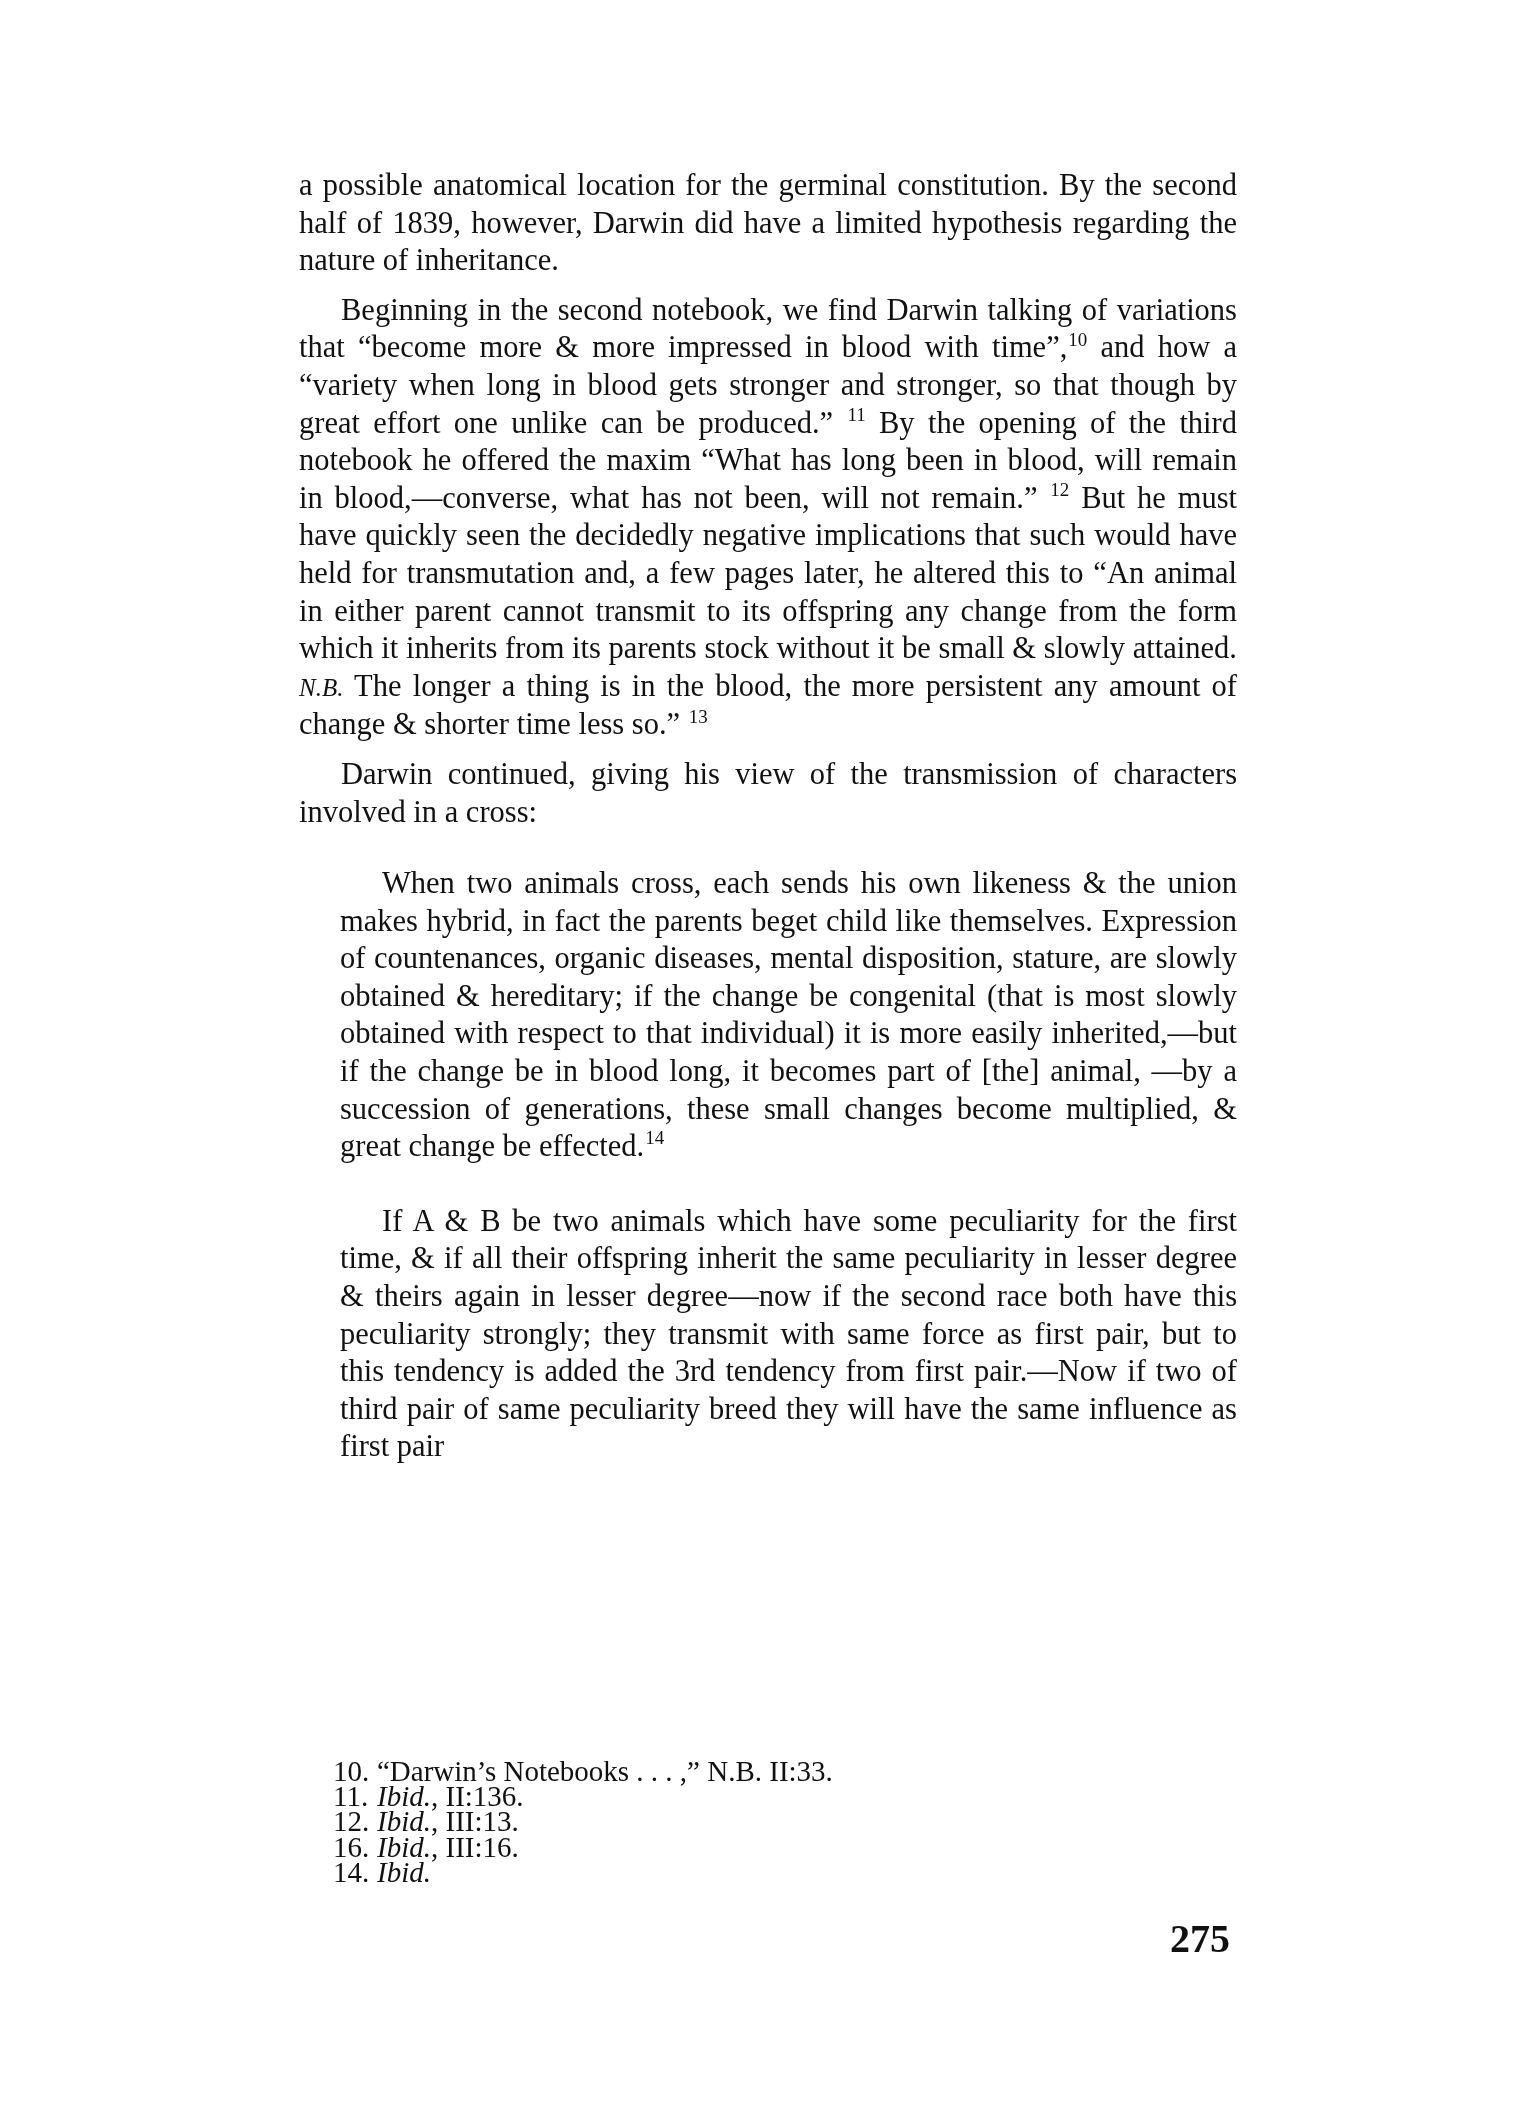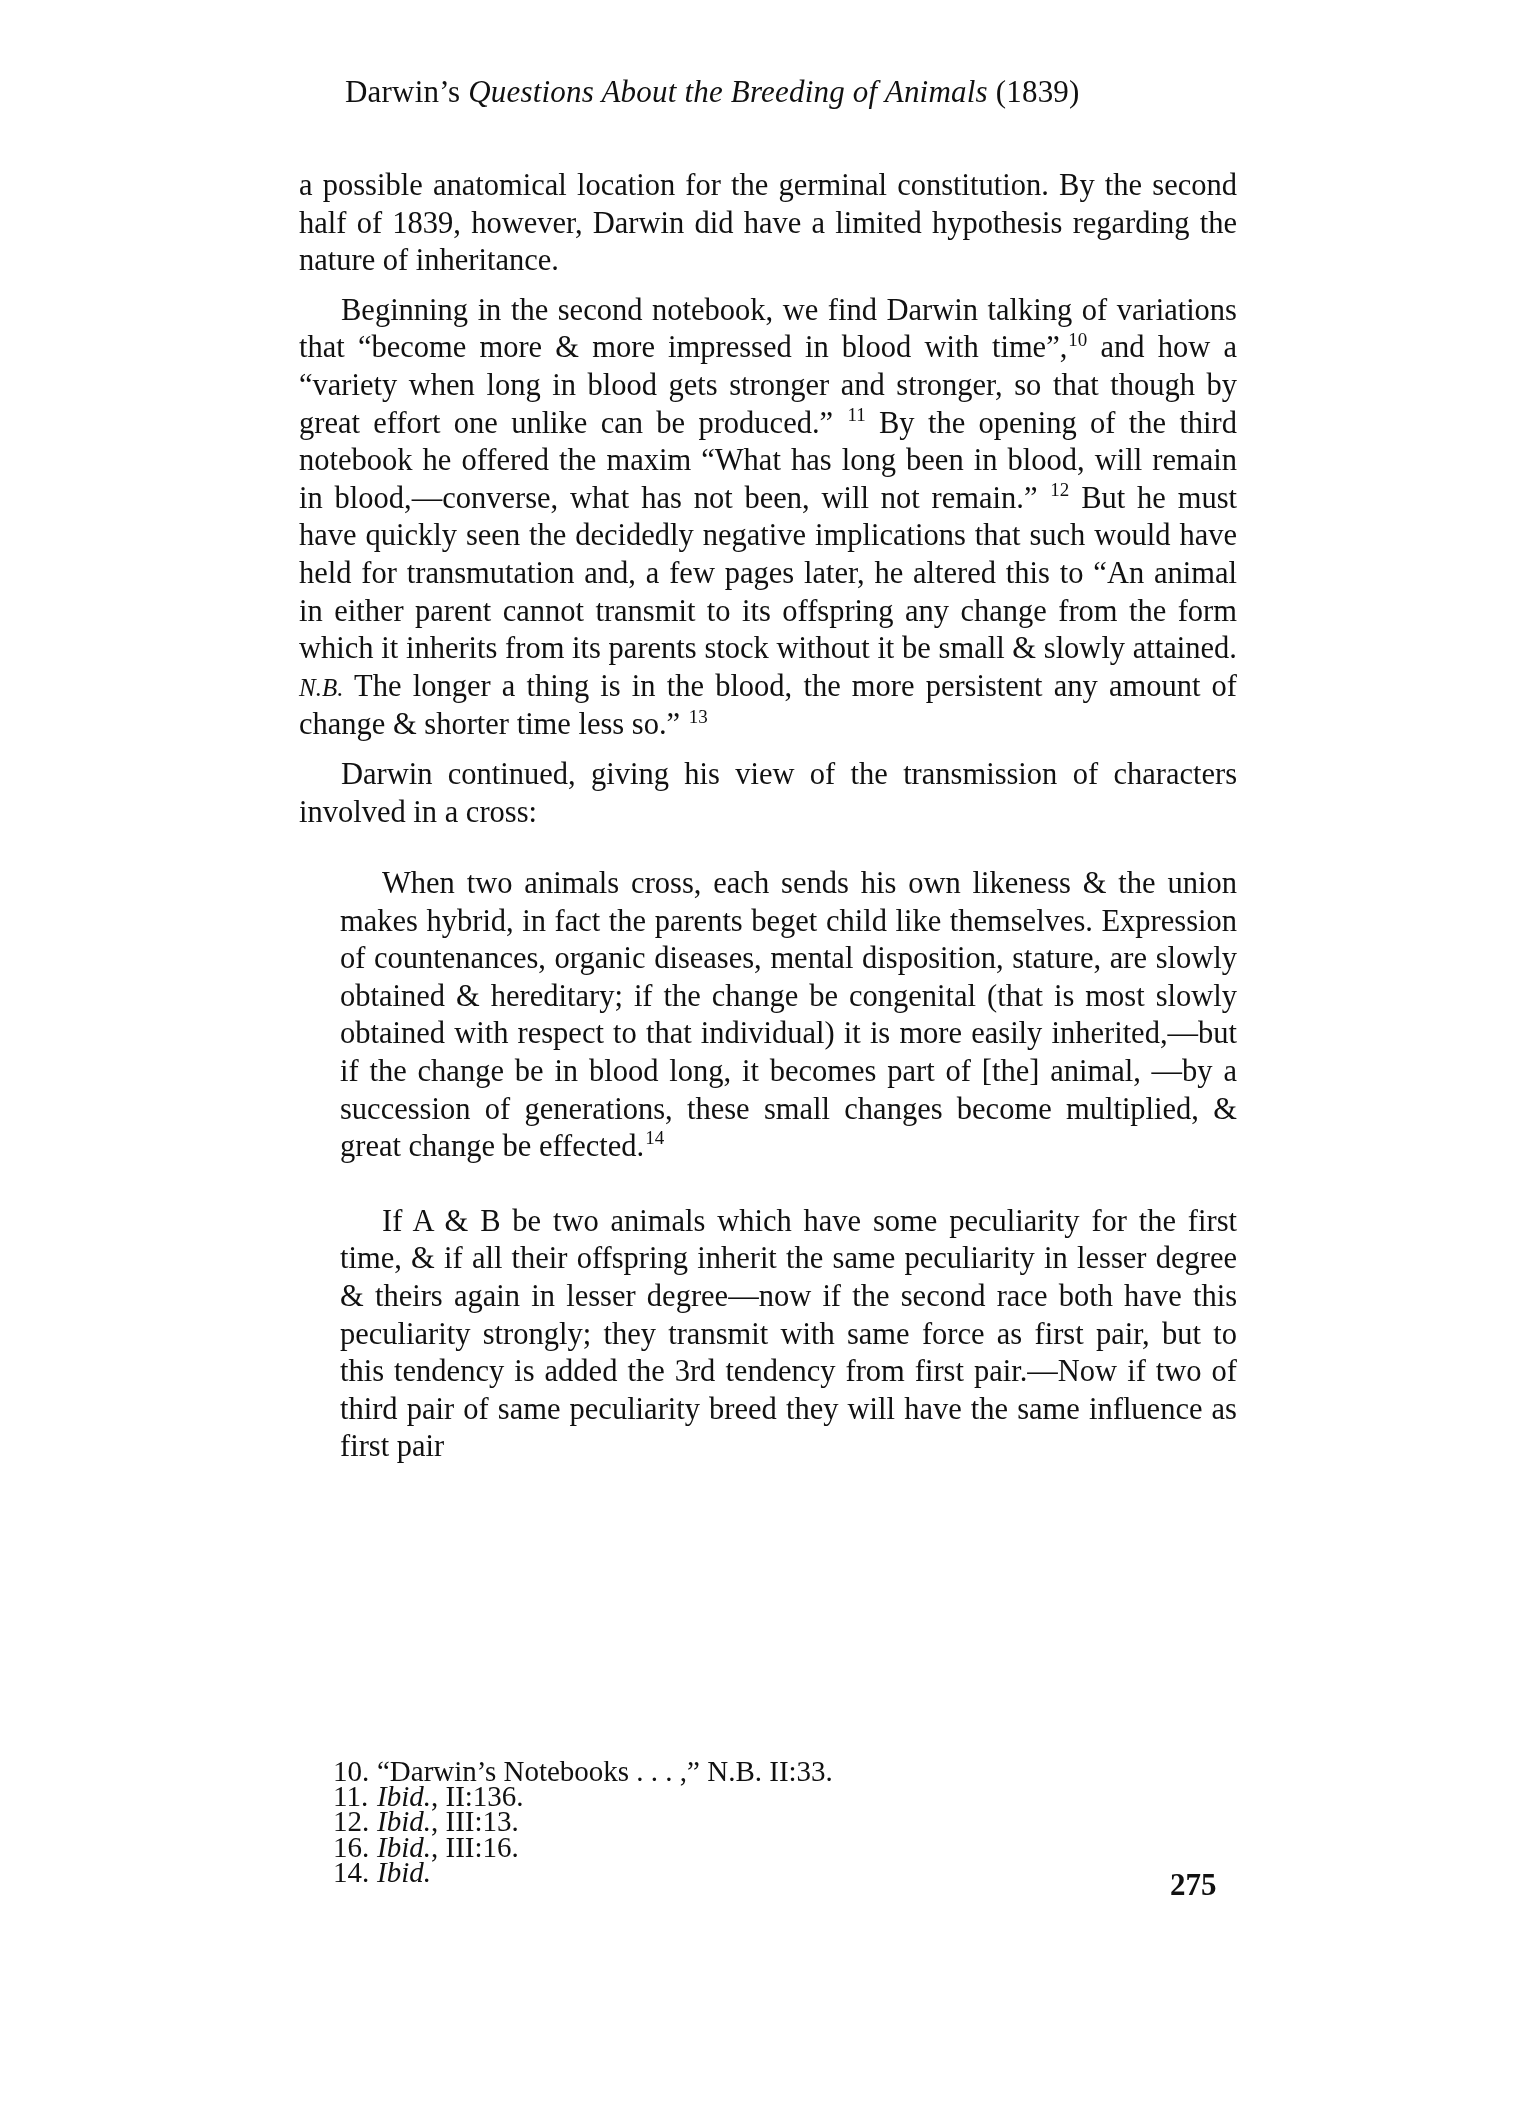--- a/index.html
+++ b/index.html
@@ -70,32 +70,31 @@
       width: 700px;
       font-size: 29px;
       line-height: 25.2px;
     }
     .fn { white-space: nowrap; }
     .fn .num { display: inline-block; width: 44px; }
     .fn .ital { font-style: italic; }
     .page-number {
       position: absolute;
       left: 1170px;
-      top: 1867px;
-      font-size: 31px;
+      top: 1921px;
+      font-size: 40px;
       font-weight: bold;
       line-height: 36px;
     }
   </style>
 </head>
 <body>
 
 <div class="page">
 
-  <div class="running-head"><span>Darwin’s </span><span class="ital">Questions About the Breeding of Animals</span><span> (1839)</span></div>
 
   <div class="body-col">
     <p>a possible anatomical location for the germinal constitution. By the second half of 1839, however, Darwin did have a limited hypothesis regarding the nature of inheritance.</p>
 
     <p class="indent"><span>Beginning in the second notebook, we find Darwin talking of variations that “become more &amp; more impressed in blood with time”,</span><sup>10</sup><span> and how a “variety when long in blood gets stronger and stronger, so that though by great effort one unlike can be pro­duced.” </span><sup>11</sup><span> By the opening of the third notebook he offered the maxim “What has long been in blood, will remain in blood,—converse, what has not been, will not remain.” </span><sup>12</sup><span> But he must have quickly seen the decidedly negative implications that such would have held for transmutation and, a few pages later, he altered this to “An animal in either parent cannot transmit to its offspring any change from the form which it inherits from its parents stock without it be small &amp; slowly attained. </span><span class="smallcaps">N.B.</span><span> The longer a thing is in the blood, the more persistent any amount of change &amp; shorter time less so.” </span><sup>13</sup></p>
 
     <p class="indent">Darwin continued, giving his view of the transmission of characters involved in a cross:</p>
 
     <p class="blockquote indent bq1"><span>When two animals cross, each sends his own likeness &amp; the union makes hybrid, in fact the parents beget child like them­selves. Expression of countenances, organic diseases, mental disposition, stature, are slowly obtained &amp; hereditary; if the change be congenital (that is most slowly obtained with re­spect to that individual) it is more easily inherited,—but if the change be in blood long, it becomes part of [the] animal, —by a succession of generations, these small changes become multiplied, &amp; great change be effected.</span><sup>14</sup></p>
 

